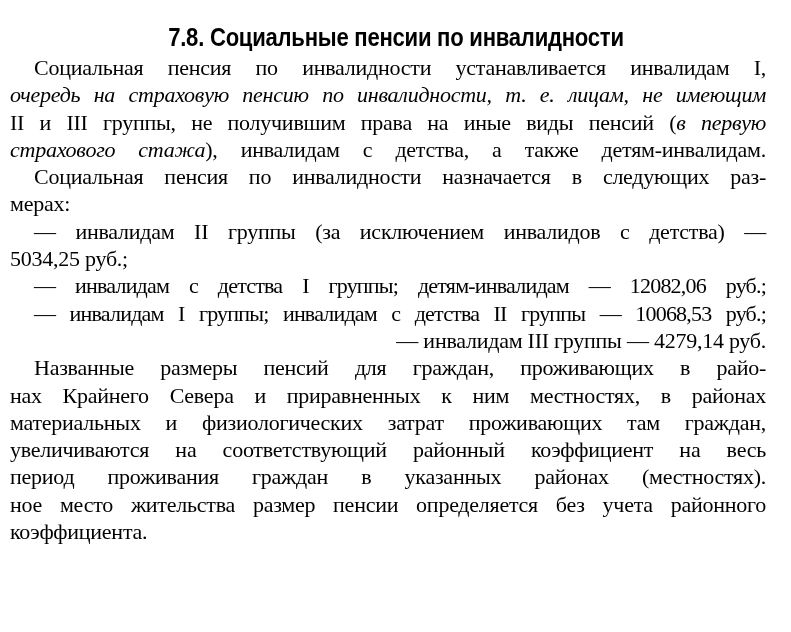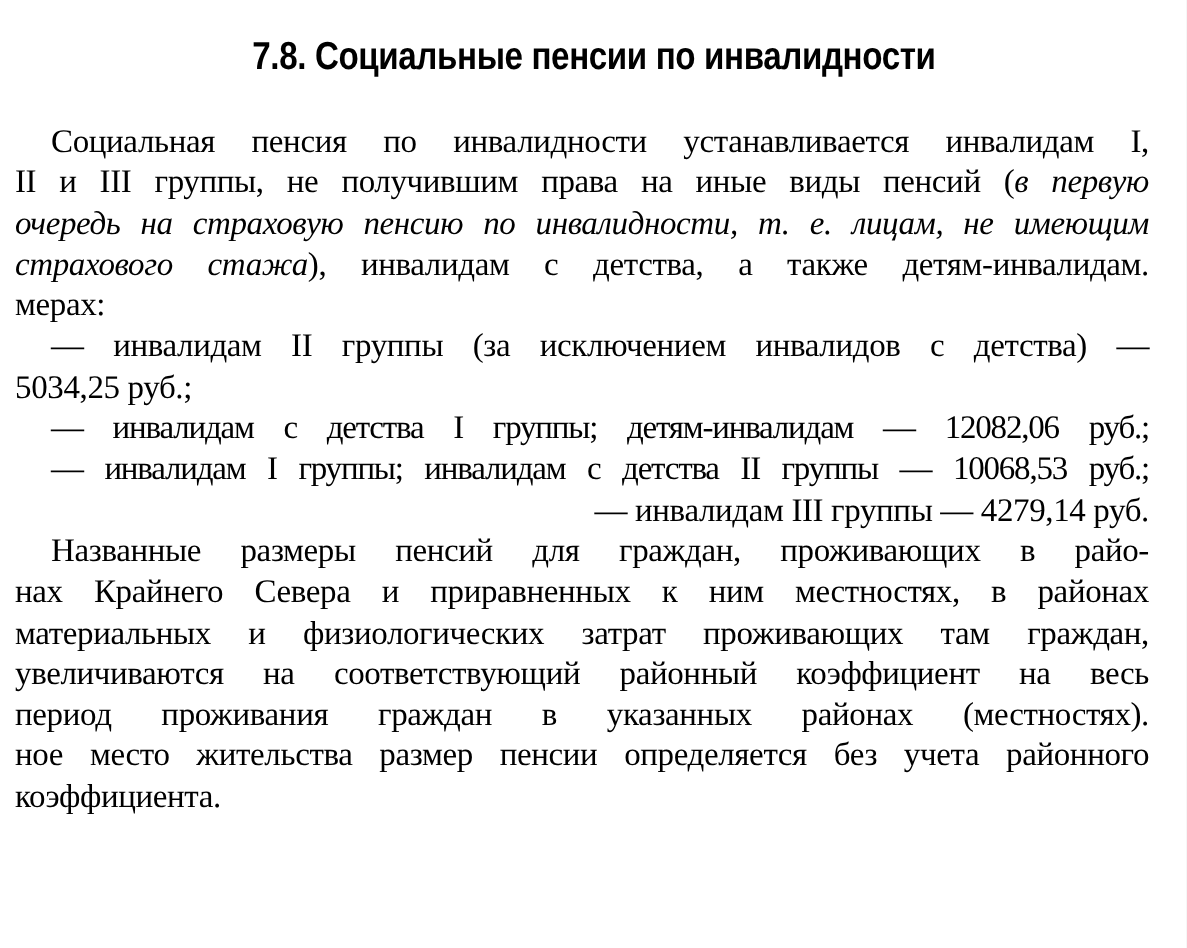--- a/index.html
+++ b/index.html
@@ -23,21 +23,20 @@
     font-family: "Liberation Sans", sans-serif;
     font-weight: bold;
     font-size: 26px;
     line-height: 30px;
     letter-spacing: -0.3px;
     transform: scaleX(0.85);
     transform-origin: 50% 50%;
     white-space: nowrap;
   }
   .body {
-    margin-top: 26px;
     margin-left: 10px;
     width: 756px;
     font-size: 22px;
     line-height: 27.3px;
     letter-spacing: -0.25px;
   }
   .ln {
     white-space: nowrap;
     height: 27.3px;
   }
@@ -56,26 +55,27 @@
 <div class="page">
 
   <div class="title-wrap">
     <div class="title">7.8. Социальные пенсии по инвалидности</div>
   </div>
 
   <div class="body">
 
     <div class="para">
       <div class="ln j ind">Социальная пенсия по инвалидности устанавливается инвалидам I,</div>
+      <div class="ln j i">очередь на страховую пенсию по инвалидности, т. е. лицам, не имеющим</div>
       <div class="ln j"><span>II и III группы, не получившим права на иные виды пенсий (</span><span class="i">в первую</span></div>
-      <div class="ln j i">очередь на страховую пенсию по инвалидности, т. е. лицам, не имеющим</div>
       <div class="ln j"><span class="i">страхового стажа</span><span>), инвалидам с детства, а также детям-инвалидам.</span></div>
     </div>
 
     <div class="para">
+      <div class="ln j ind">Социальная пенсия по инвалидности назначается в следующих раз-</div>
       <div class="ln">мерах:</div>
     </div>
 
     <div class="para">
       <div class="ln j ind">— инвалидам II группы (за исключением инвалидов с детства) —</div>
       <div class="ln">5034,25 руб.;</div>
       <div class="ln j ind tight">— инвалидам с детства I группы; детям-инвалидам — 12082,06 руб.;</div>
       <div class="ln j ind tight">— инвалидам I группы; инвалидам с детства II группы — 10068,53 руб.;</div>
       <div class="ln ind">— инвалидам III группы — 4279,14 руб.</div>
     </div>

